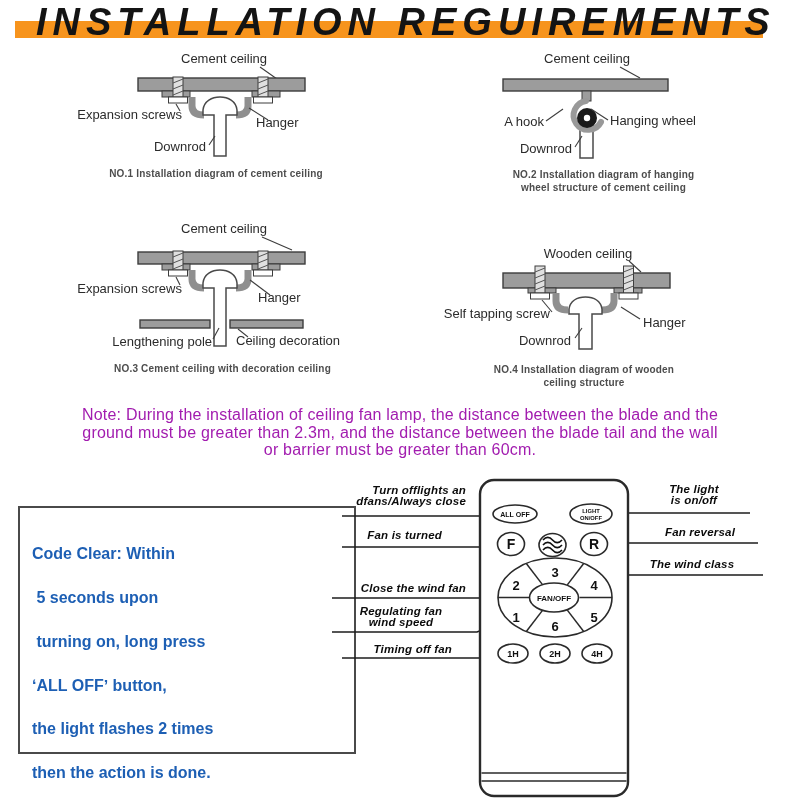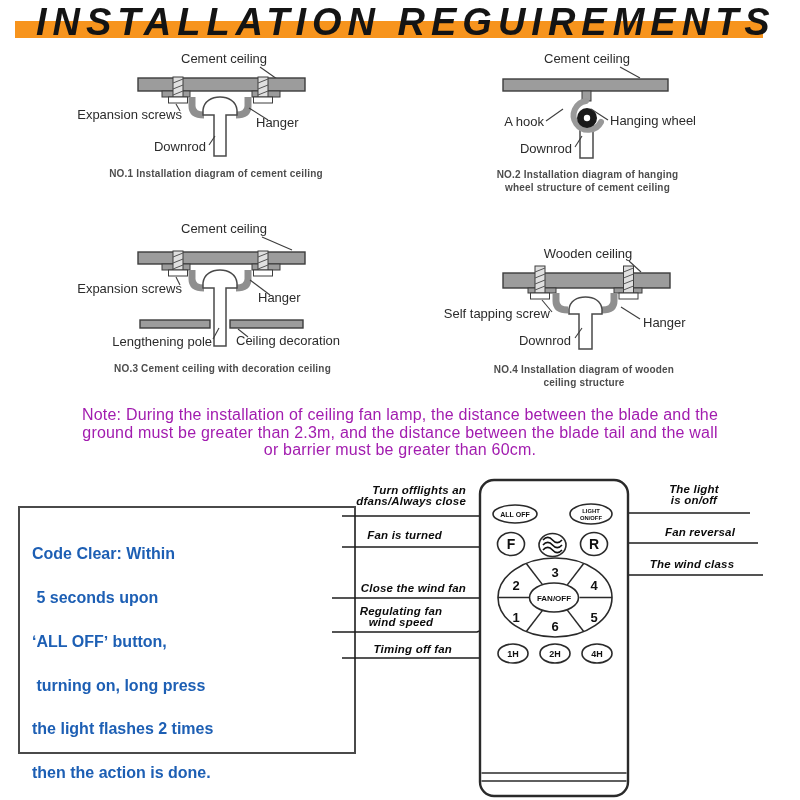--- a/index.html
+++ b/index.html
@@ -92,21 +92,21 @@
       <circle cx="167" cy="70" r="10" fill="#1a1a1a"></circle>
       <circle cx="167" cy="70" r="3.2" fill="#ffffff"></circle>
       <path class="leader" d="M126,73 L143,61"></path>
       <path class="leader" d="M188,72 L171,61"></path>
       <path class="leader" d="M155,99 L162,88"></path>
       <text class="dlabel" x="167" y="15" text-anchor="middle">Cement ceiling</text>
       <text class="dlabel" x="124" y="78" text-anchor="end">A hook</text>
       <text class="dlabel" x="190" y="77" text-anchor="start">Hanging wheel</text>
       <text class="dlabel" x="152" y="105" text-anchor="end">Downrod</text>
     </svg>
-    <div class="dcap" style="left:0;top:121px;width:335px;">
+    <div class="dcap" style="left:16px;top:121px;width:335px;">
       <div>NO.2 Installation diagram of hanging</div>
       <div>wheel structure of cement ceiling</div>
     </div>
   </div>
 
   <div class="diag" style="left:30px;top:218px;width:390px;height:168px;">
     <svg width="390" height="138" viewBox="0 0 390 138">
       <path class="leader" d="M232,19 L262,32"></path>
       <rect class="bar" x="108" y="34" width="167" height="12"></rect>
       <rect class="metal" x="132" y="46" width="28" height="6"></rect>
@@ -175,22 +175,22 @@
   <div class="note">
     <div>Note: During the installation of ceiling fan lamp, the distance between the blade and the</div>
     <div>ground must be greater than 2.3m, and the distance between the blade tail and the wall</div>
     <div>or barrier must be greater than 60cm.</div>
   </div>
 
   <div class="codebox">
     <div class="blue-head">
       <div>Code Clear: Within</div>
       <div> 5 seconds upon</div>
+      <div> turning on, long press</div>
       <div>ʻALL OFFʼ button,</div>
-      <div> turning on, long press</div>
       <div>the light flashes 2 times</div>
       <div>then the action is done.</div>
     </div>
 
   </div>
 
   <svg class="remote-overlay" width="470" height="322" viewBox="0 0 470 322">
 
     <path class="rline" d="M12,38 H164"></path>
     <path class="rline" d="M12,69 H167.5"></path>

